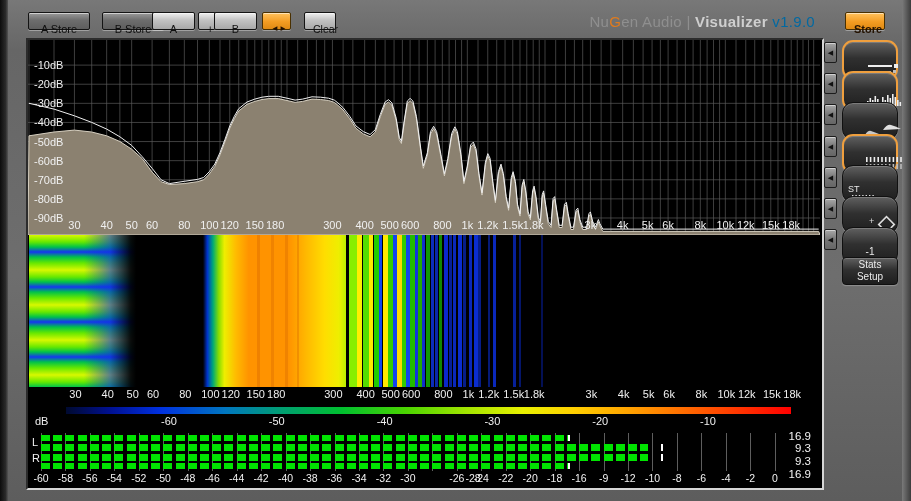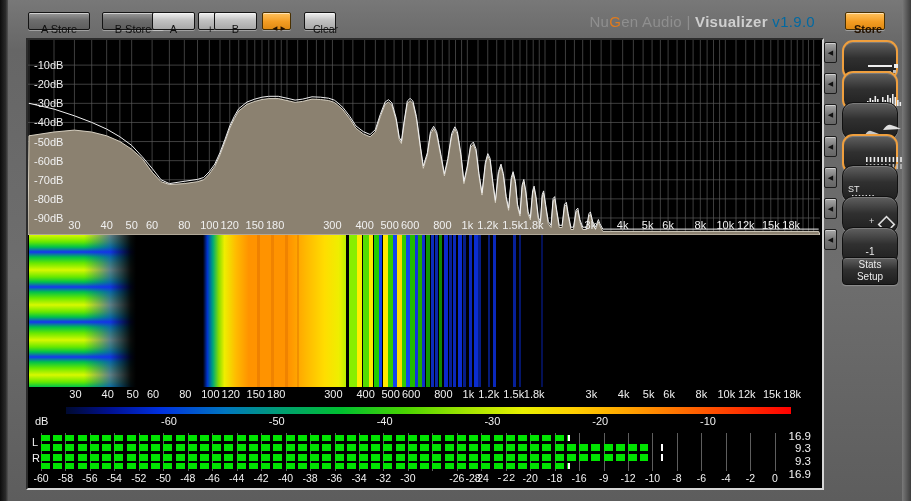--- a/index.html
+++ b/index.html
@@ -331,21 +331,21 @@
         <span class="mscale" style="left: 232.14px;">-42</span>
         <span class="mscale" style="left: 256.6px;">-40</span>
         <span class="mscale" style="left: 281.06px;">-38</span>
         <span class="mscale" style="left: 305.52px;">-36</span>
         <span class="mscale" style="left: 329.98px;">-34</span>
         <span class="mscale" style="left: 354.44px;">-32</span>
         <span class="mscale" style="left: 378.9px;">-30</span>
         <span class="mscale" style="left: 398px; margin-left: 46px;">-28</span>
         <span class="mscale" style="left: 427.82px;">-26</span>
         <span class="mscale" style="left: 452.28px;">-24</span>
-        <span class="mscale" style="left: 476.74px; font-family: Liberation Mono, monospace;">-22</span>
+        <span class="mscale" style="left: 476.74px;">-22</span>
         <span class="mscale" style="left: 501.2px;">-20</span>
         <span class="mscale" style="left: 525.66px;">-18</span>
         <span class="mscale" style="left: 550.12px;">-16</span>
         <span class="mscale" style="left: 574.58px;">-9</span>
         <span class="mscale" style="left: 599.04px;">-12</span>
         <span class="mscale" style="left: 623.5px;">-10</span>
         <span class="mscale" style="left: 647.96px;">-8</span>
         <span class="mscale" style="left: 672.42px;">-6</span>
         <span class="mscale" style="left: 696.88px;">-4</span>
         <span class="mscale" style="left: 721.34px;">-2</span>

